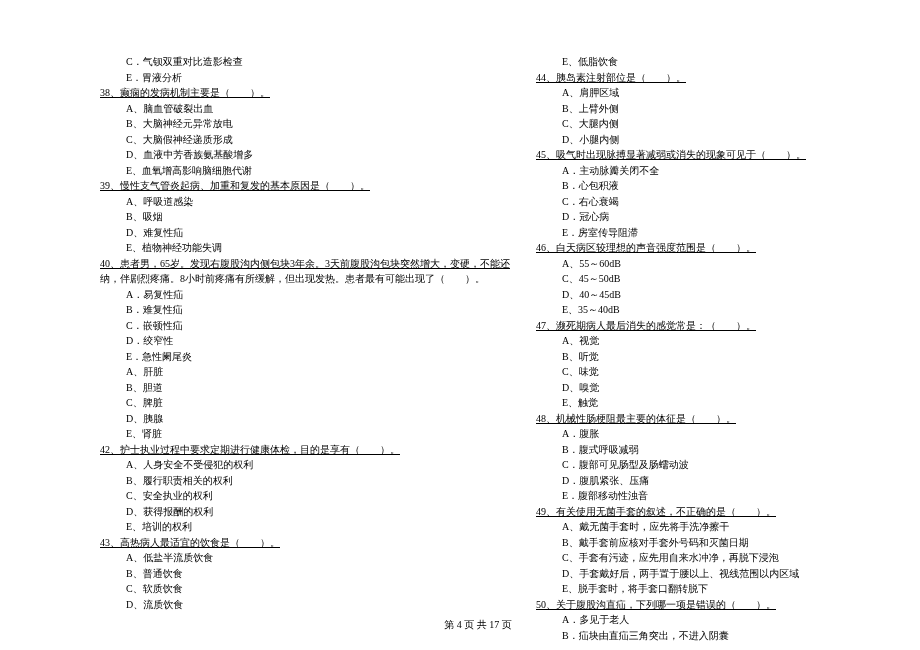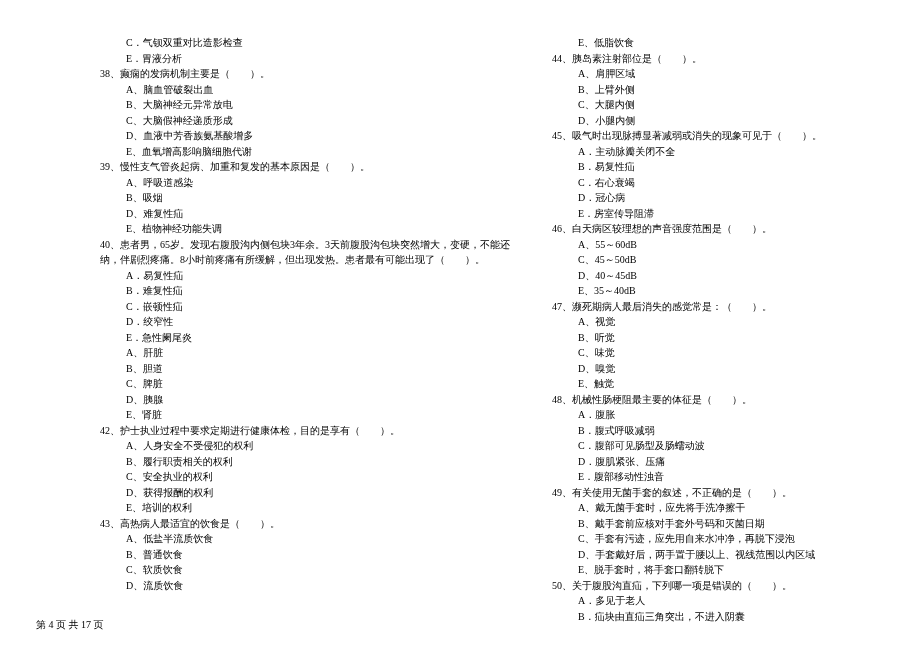--- a/index.html
+++ b/index.html
@@ -12,44 +12,46 @@
       height: 650px;
       background: #fff;
       font-family: "SimSun", "宋体", serif;
       font-size: 10px;
       color: #000;
       padding: 35px 85px 25px 100px;
       position: relative;
     }
     .columns {
       display: flex;
-      gap: 42px;
+      gap: 26px;
+      margin-top: 19px;
     }
     .column {
       flex: 1;
       line-height: 1.55;
     }
     .line {
       white-space: pre;
     }
     .indent1 {
       padding-left: 26px;
     }
     .q-line {
       padding-left: 0;
+      text-decoration: underline;
     }
     .q-stem {
       padding-left: 0;
     }
     .footer {
       position: absolute;
       bottom: 18px;
       left: 0;
       width: 100%;
-      text-align: left;
+      text-align: center;
       font-size: 10px;
       padding-left: 36px;
     }
   </style>
 </head>
 <body>
 
 <div class="columns">
   <div class="column">
     <div class="line indent1">C．气钡双重对比造影检查</div>
@@ -100,21 +102,21 @@
     <div class="line indent1">E、低脂饮食</div>
 
     <div class="line q-line">44、胰岛素注射部位是（　　）。</div>
     <div class="line indent1">A、肩胛区域</div>
     <div class="line indent1">B、上臂外侧</div>
     <div class="line indent1">C、大腿内侧</div>
     <div class="line indent1">D、小腿内侧</div>
 
     <div class="line q-line">45、吸气时出现脉搏显著减弱或消失的现象可见于（　　）。</div>
     <div class="line indent1">A．主动脉瓣关闭不全</div>
-    <div class="line indent1">B．易复性疝</div>
+    <div class="line indent1">B．心包积液</div>
     <div class="line indent1">C．右心衰竭</div>
     <div class="line indent1">D．冠心病</div>
     <div class="line indent1">E．房室传导阻滞</div>
 
     <div class="line q-line">46、白天病区较理想的声音强度范围是（　　）。</div>
     <div class="line indent1">A、55～60dB</div>
     <div class="line indent1">C、45～50dB</div>
     <div class="line indent1">D、40～45dB</div>
     <div class="line indent1">E、35～40dB</div>
 

